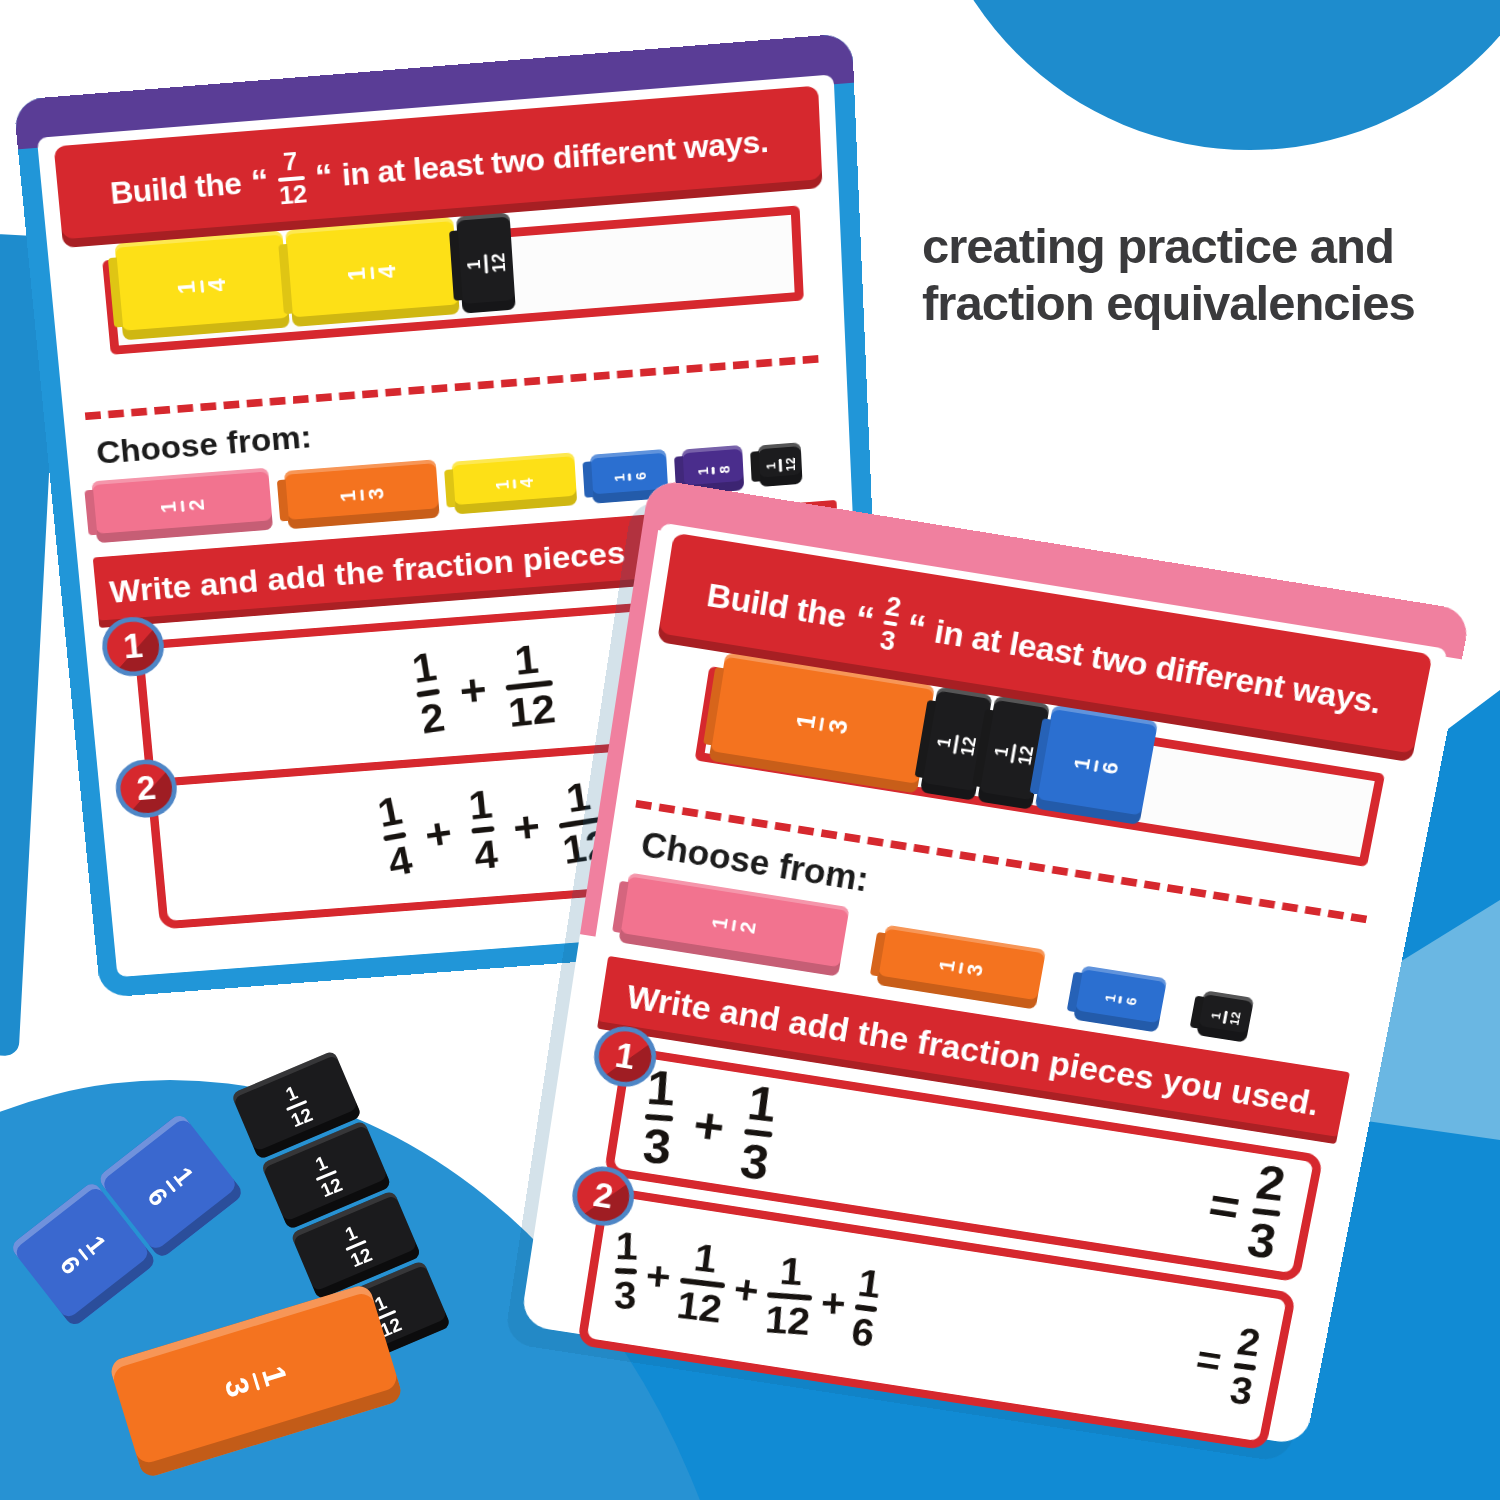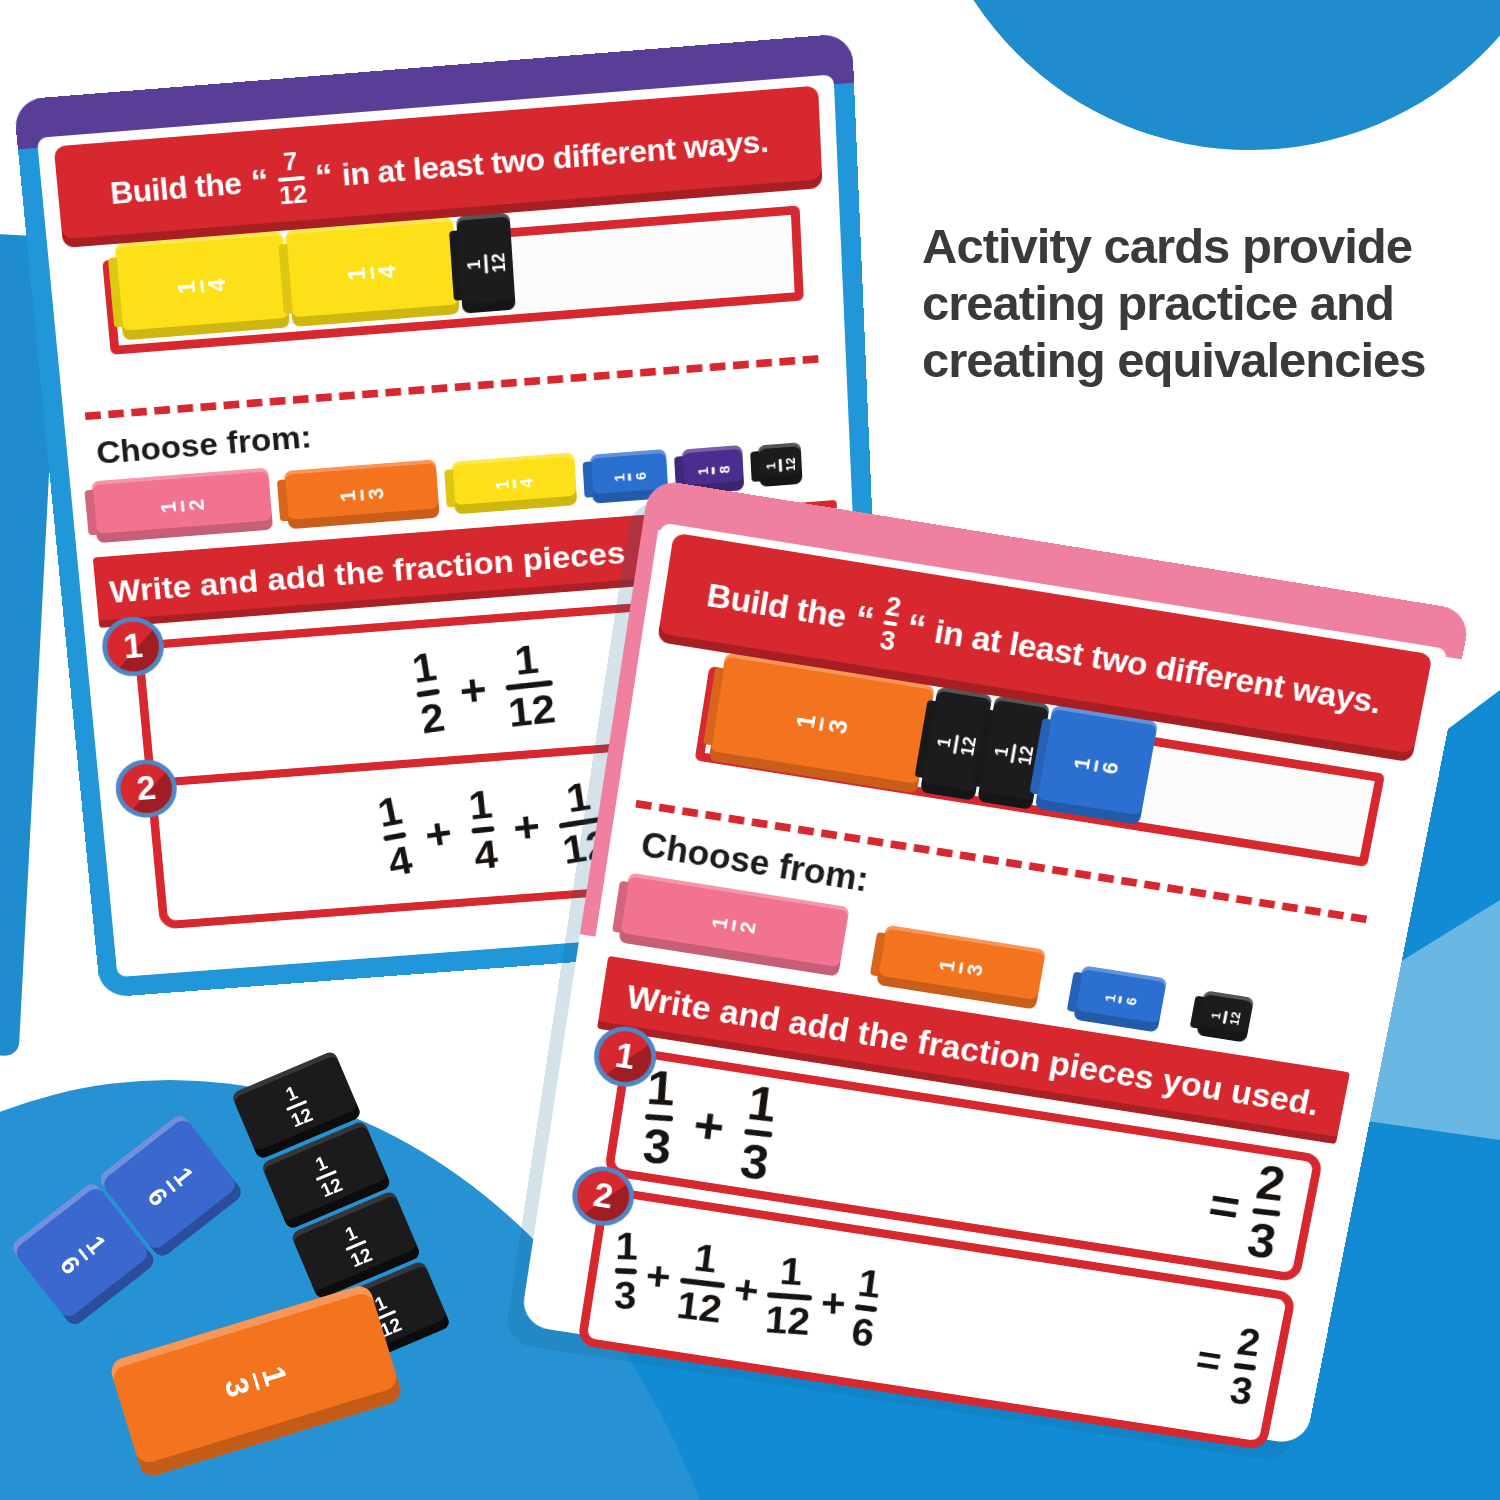--- a/index.html
+++ b/index.html
@@ -129,23 +129,22 @@
 </head>
 <body>
 
 <div class="bg-circle"></div>
 <div class="bg-corner"></div>
 <div class="bg-wedge"></div>
 <div class="bg-blob"></div>
 <div class="bg-left-strip"></div>
 
 <div class="side-text">
-  <div>Activity cards provide</div>
   <div>creating practice and</div>
-  <div>creating equivalencies</div>
+  <div>fraction equivalencies</div>
 </div>
 
 <div class="card card-left">
   <div class="band-purple"></div>
   <div class="inner">
 
     <div class="header-red">
       <span>Build the</span>
         <span class="quote">“</span>
       <span class="frac">

